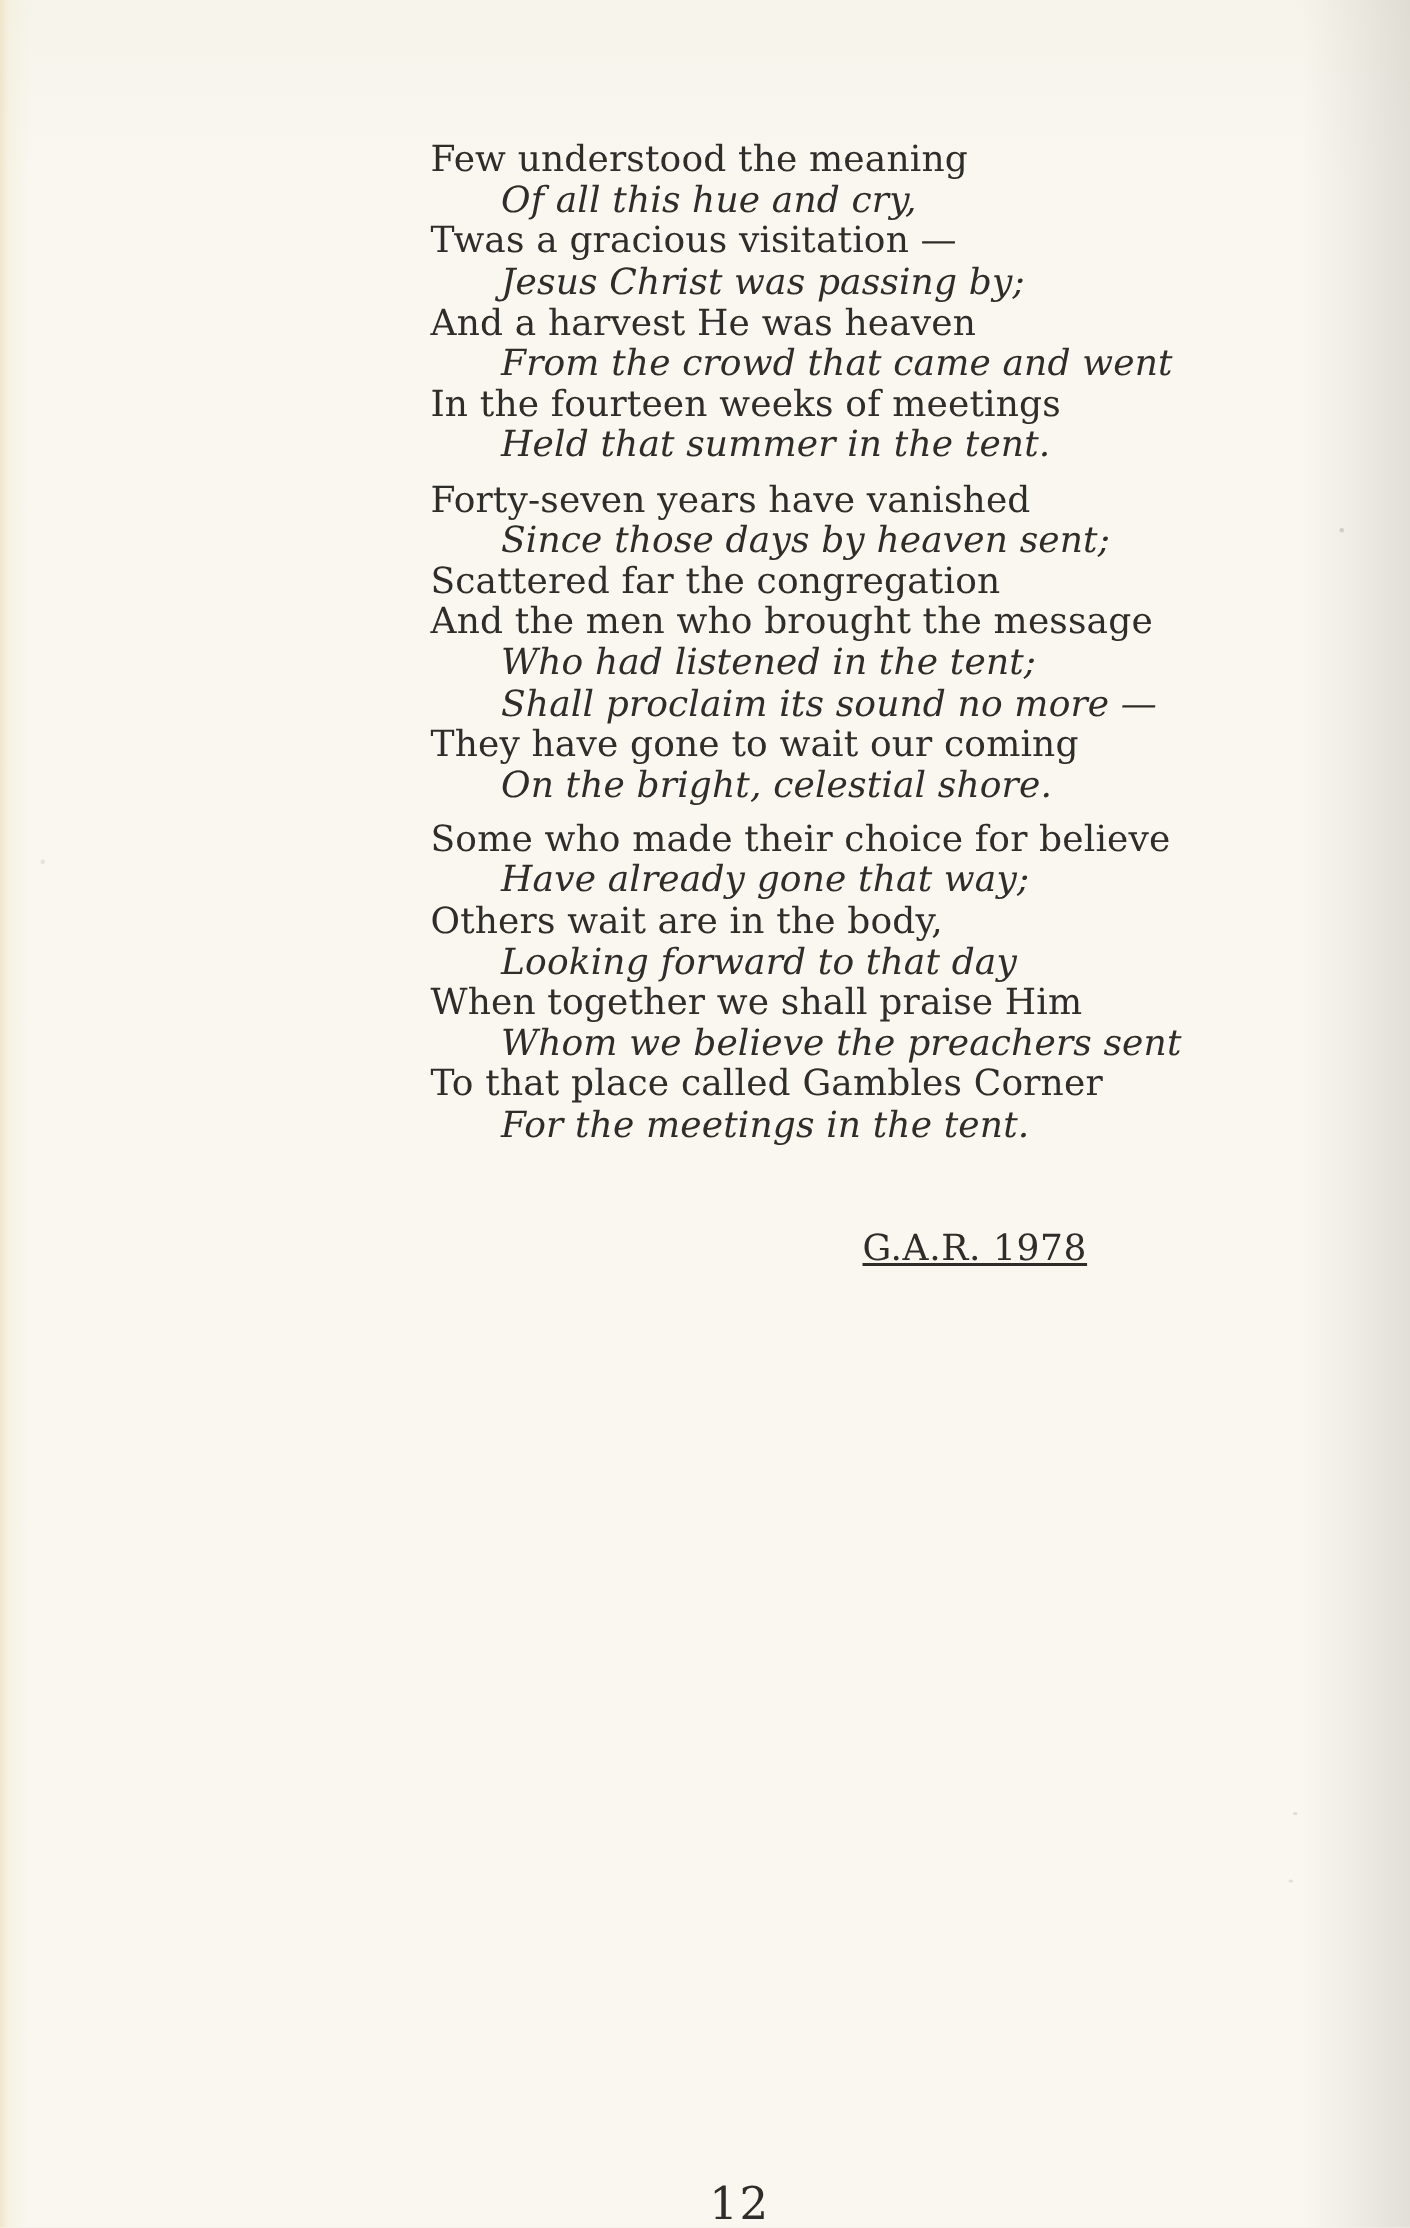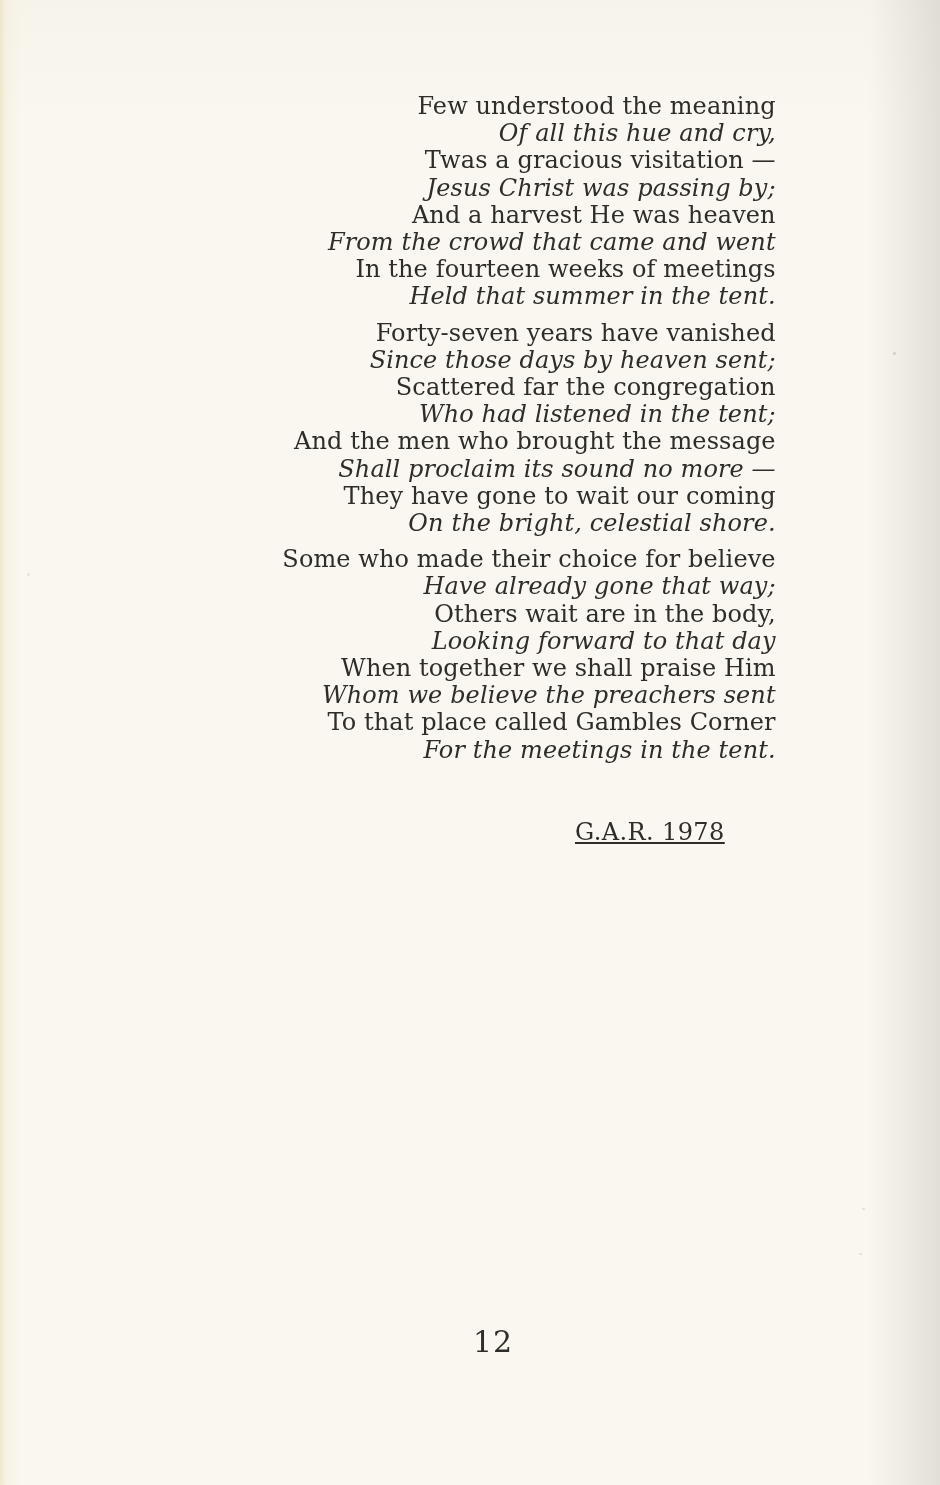--- a/index.html
+++ b/index.html
@@ -24,36 +24,36 @@
       var(--paper);
   }
   .poem{
     position:absolute;
     left:271px;
     top:93px;
     font-size:24px;
     line-height:27.2px;
     letter-spacing:0.1px;
   }
-  .stanza{margin:0 0 9px 4px;text-align:right;}
+  .stanza{margin:0 0 9px 16px;}
   .line{white-space:pre;}
   .line.indent{padding-left:47px;font-style:italic;}
   .attribution{
     position:absolute;
     left:575px;
     top:819px;
     font-size:24px;
     line-height:27px;
     letter-spacing:0.4px;
     text-decoration:underline;
   }
   .page-number{
     position:absolute;
     left:453px;
-    top:1326px;
+    top:1454px;
     width:80px;
     text-align:center;
     font-size:30px;
     line-height:31px;
     letter-spacing:1px;
   }
   .speck{
     position:absolute;
     border-radius:50%;
     background:rgba(125,123,115,0.28);
@@ -75,22 +75,22 @@
         <div class="line indent">Jesus Christ was passing by;</div>
         <div class="line">And a harvest He was heaven</div>
         <div class="line indent">From the crowd that came and went</div>
         <div class="line">In the fourteen weeks of meetings</div>
         <div class="line indent">Held that summer in the tent.</div>
       </div>
       <div class="stanza">
         <div class="line">Forty-seven years have vanished</div>
         <div class="line indent">Since those days by heaven sent;</div>
         <div class="line">Scattered far the congregation</div>
+        <div class="line">And the men who brought the message</div>
         <div class="line indent">Who had listened in the tent;</div>
-        <div class="line">And the men who brought the message</div>
         <div class="line indent">Shall proclaim its sound no more —</div>
         <div class="line">They have gone to wait our coming</div>
         <div class="line indent">On the bright, celestial shore.</div>
       </div>
       <div class="stanza">
         <div class="line">Some who made their choice for believe</div>
         <div class="line indent">Have already gone that way;</div>
         <div class="line">Others wait are in the body,</div>
         <div class="line indent">Looking forward to that day</div>
         <div class="line">When together we shall praise Him</div>

